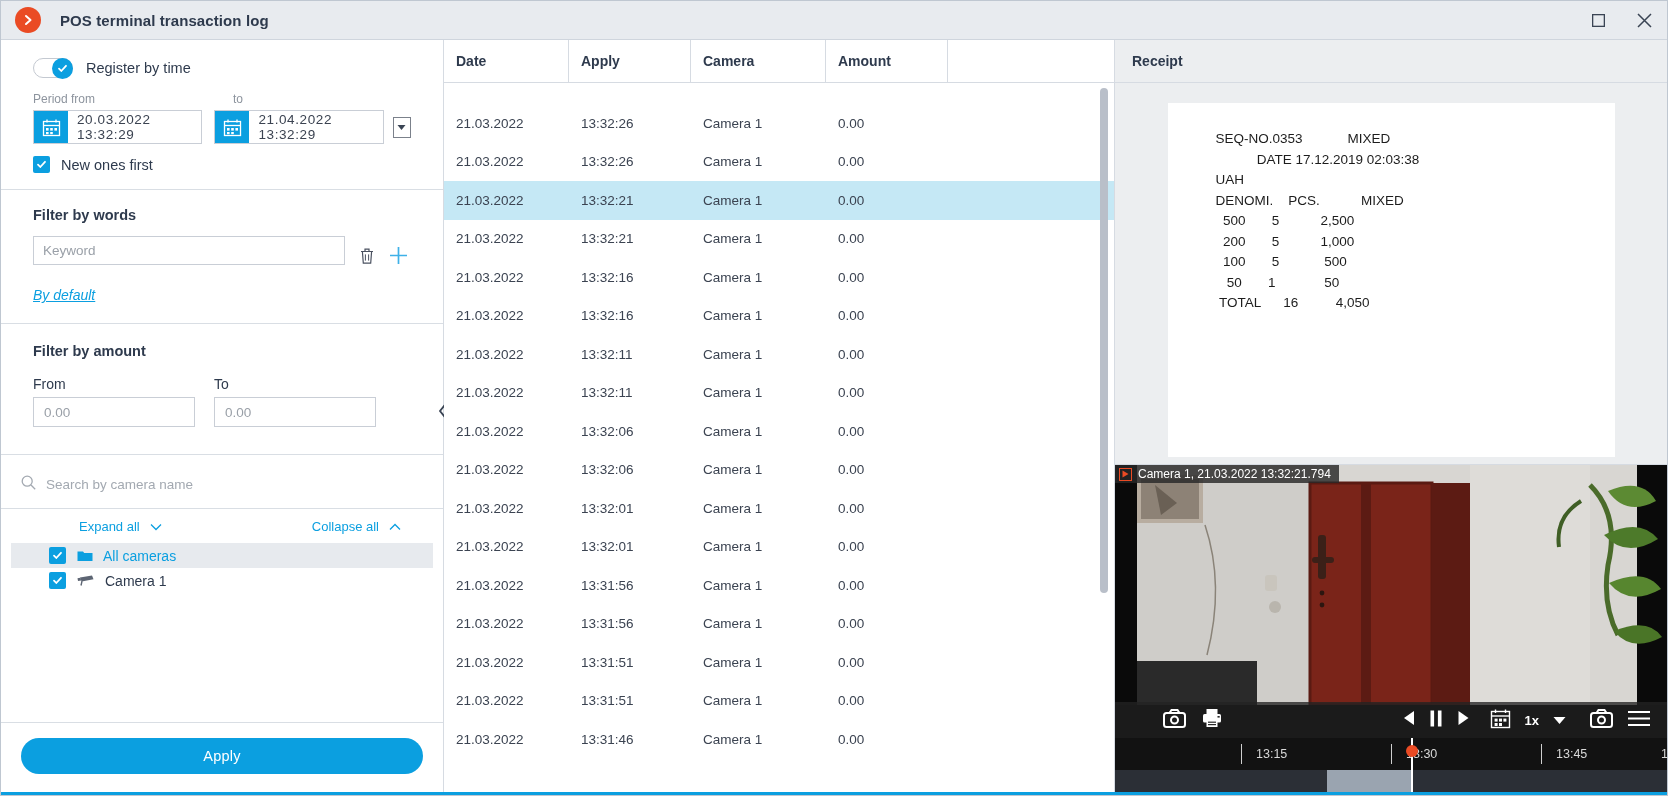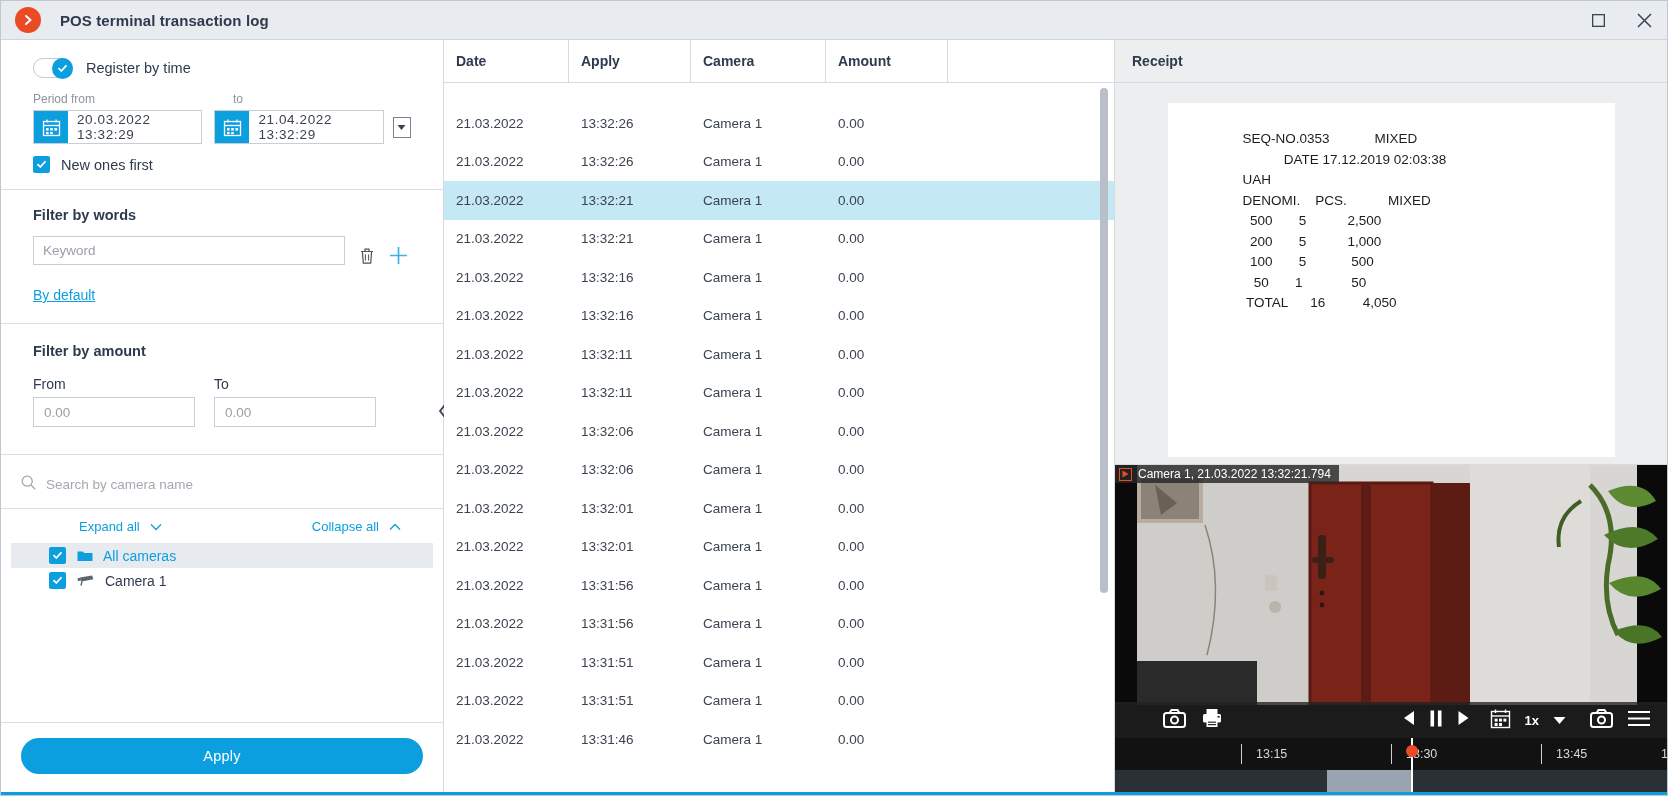--- a/index.html
+++ b/index.html
@@ -116,21 +116,21 @@
   .kw-input {
     width: 312px; height: 29px;
     border: 1px solid #c9ced6; background: #fff;
     display: flex; align-items: center; padding-left: 9px;
     font-size: 13.5px; color: #9aa0a8;
   }
   .icon-btn { margin-left: 14px; display: flex; align-items: center; justify-content: center; }
 
   .bydefault {
     display: inline-block; margin-top: 22px; margin-bottom: 20px;
-    font-size: 14px; color: #0b9fe0; text-decoration: underline;
+    font-size: 14px; color: #0b9fe0; text-decoration: underline; font-style: italic;
   }
 
   .amt-labels { display: flex; margin-top: 17px; }
   .amt-labels .al { font-size: 14px; color: #2e3a4d; }
   .al-from { width: 181px; }
   .amt-row { display: flex; margin-top: 5px; padding-bottom: 27px; }
   .amt-input {
     width: 162px; height: 30px; border: 1px solid #c9ced6; background: #fff;
     display: flex; align-items: center; padding-left: 10px;
     font-size: 13.5px; color: #9aa0a8;
@@ -212,21 +212,21 @@
     display: flex; align-items: center; padding-left: 17px;
     font-size: 14px; font-weight: bold; color: #2e3a4d;
   }
   .receipt-body {
     height: 382px; background: #eceef0; position: relative;
     display: flex; justify-content: center; padding-top: 20px;
     border-bottom: 1px solid #d6dbe2;
   }
   .paper {
     width: 447px; height: 354px; background: #fff;
-    padding: 26px 0 0 75px;
+    padding: 26px 0 0 48px;
     font-size: 13.5px; color: #1d1d1d; line-height: 20.5px;
   }
   .r-line { white-space: pre; }
 
   .video {
     flex: 1; position: relative; background: #000; overflow: hidden;
     min-height: 0;
   }
   .vid-art { position: absolute; inset: 0; }
   .cam-label {

